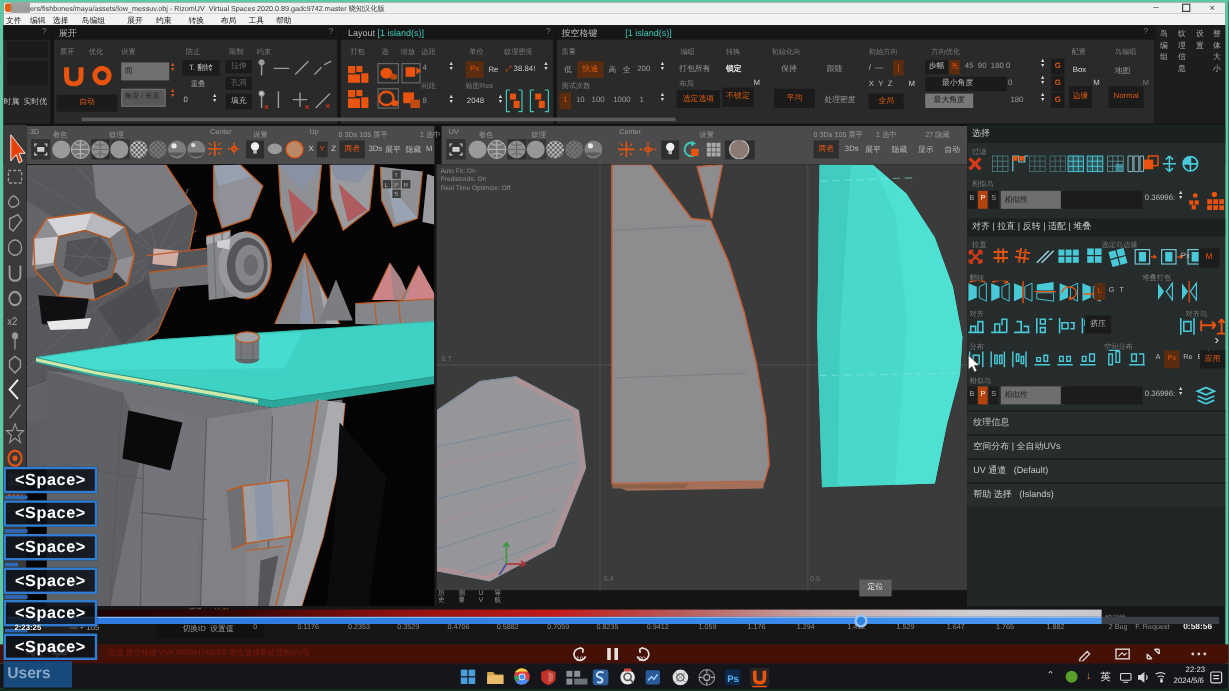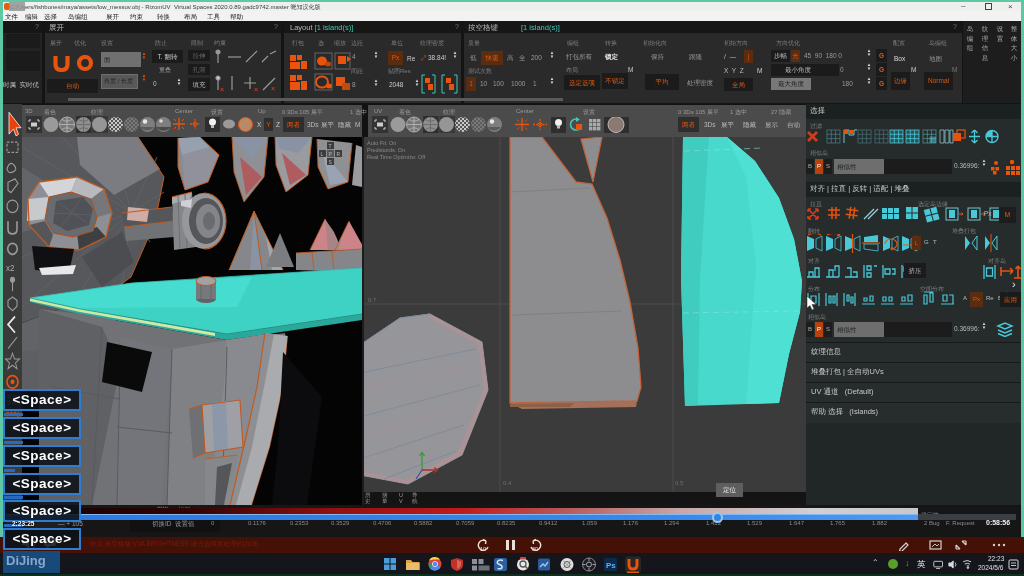--- a/index.html
+++ b/index.html
@@ -825,21 +825,21 @@
         <g fill="none" stroke="#49c8d8" stroke-width="1.5">
           <path d="M2 4 l7 -3 7 3 -7 3z"></path>
           <path d="M2 8 l7 3 7 -3"></path>
           <path d="M2 11.5 l7 3 7 -3"></path>
         </g>
       </svg>
 
 <div class="abs" style="left:806px;top:342px;width:215px;height:20px;background:#272c2c;border-top:1px solid #161a1a;"></div>
 <div class="abs" style="left:811px;top:347px;font-size:7.5px;color:#c8c8c8;">纹理信息</div>
 <div class="abs" style="left:806px;top:362px;width:215px;height:20px;background:#272c2c;border-top:1px solid #161a1a;"></div>
-<div class="abs" style="left:811px;top:367px;font-size:7.5px;color:#c8c8c8;">堆叠打包 | 全自动UVs</div>
+<div class="abs" style="left:811px;top:367px;font-size:7.5px;color:#c8c8c8;">空间分布 | 全自动UVs</div>
 <div class="abs" style="left:806px;top:382px;width:215px;height:20px;background:#272c2c;border-top:1px solid #161a1a;"></div>
 <div class="abs" style="left:811px;top:387px;font-size:7.5px;color:#c8c8c8;">UV 通道&nbsp;&nbsp;&nbsp;(Default)</div>
 <div class="abs" style="left:806px;top:402px;width:215px;height:20px;background:#272c2c;border-top:1px solid #161a1a;border-bottom:1px solid #161a1a;"></div>
 <div class="abs" style="left:811px;top:407px;font-size:7.5px;color:#c8c8c8;">帮助 选择&nbsp;&nbsp;&nbsp;(Islands)</div>
 <div class="abs" style="left:806px;top:423px;width:215px;height:82px;background:#212626;"></div>
 
 <div class="abs" style="left:1012px;top:278px;font-size:11px;color:#e8e8e8;">›</div>
 <svg class="abs" style="left:806px;top:296px;" width="12" height="16" viewBox="0 0 12 16">
         <path d="M1 0 L1 12 L4 9.5 L6 14 L8 13 L6 8.5 L10 8.5 Z" fill="#fff" stroke="#333" stroke-width="0.5"></path>
       </svg>
@@ -913,21 +913,21 @@
 <path d="M64 2 l4 4 M68 2 h-4 M68 2 v4 M62 10 l-4 -4 M58 10 h4 M58 10 v-4" transform="translate(0,0)"></path>
 <g fill="#d8d0ca" stroke="none">
             <circle cx="96" cy="6" r="1.2"></circle>
             <circle cx="101" cy="6" r="1.2"></circle>
             <circle cx="106" cy="6" r="1.2"></circle>
           </g>
 </g>
 </svg>
 
 <div class="abs" style="left:3px;top:551px;width:57px;height:22px;background:#17497a;z-index:30;"></div>
-<div class="abs" style="left:6px;top:553px;font-size:13px;font-weight:bold;color:#8aa8c8;z-index:31;">DiJing</div>
+<div class="abs" style="left:6px;top:553px;font-size:13px;font-weight:bold;color:#8aa8c8;z-index:31;">Users</div>
 
 <svg class="abs" style="left:20px;top:536px;" width="40" height="14" viewBox="0 0 40 14">
 <g fill="#e8e8e8">
           <path d="M2 5 h3 l4 -3.5 v11 L5 9 H2z"></path>
           <path d="M11 4 a4.5 4.5 0 0 1 0 6 M13 2 a7 7 0 0 1 0 10" stroke="#e8e8e8" stroke-width="1" fill="none"></path>
         </g>
 <g>
           <rect x="24" y="2" width="12" height="8" rx="1.5" fill="#f0f0f0"></rect>
           <path d="M27 10 l-1 3 4 -3z" fill="#f0f0f0"></path>
           <path d="M26 5 h8 M26 7.5 h5" stroke="#888" stroke-width="1"></path>

